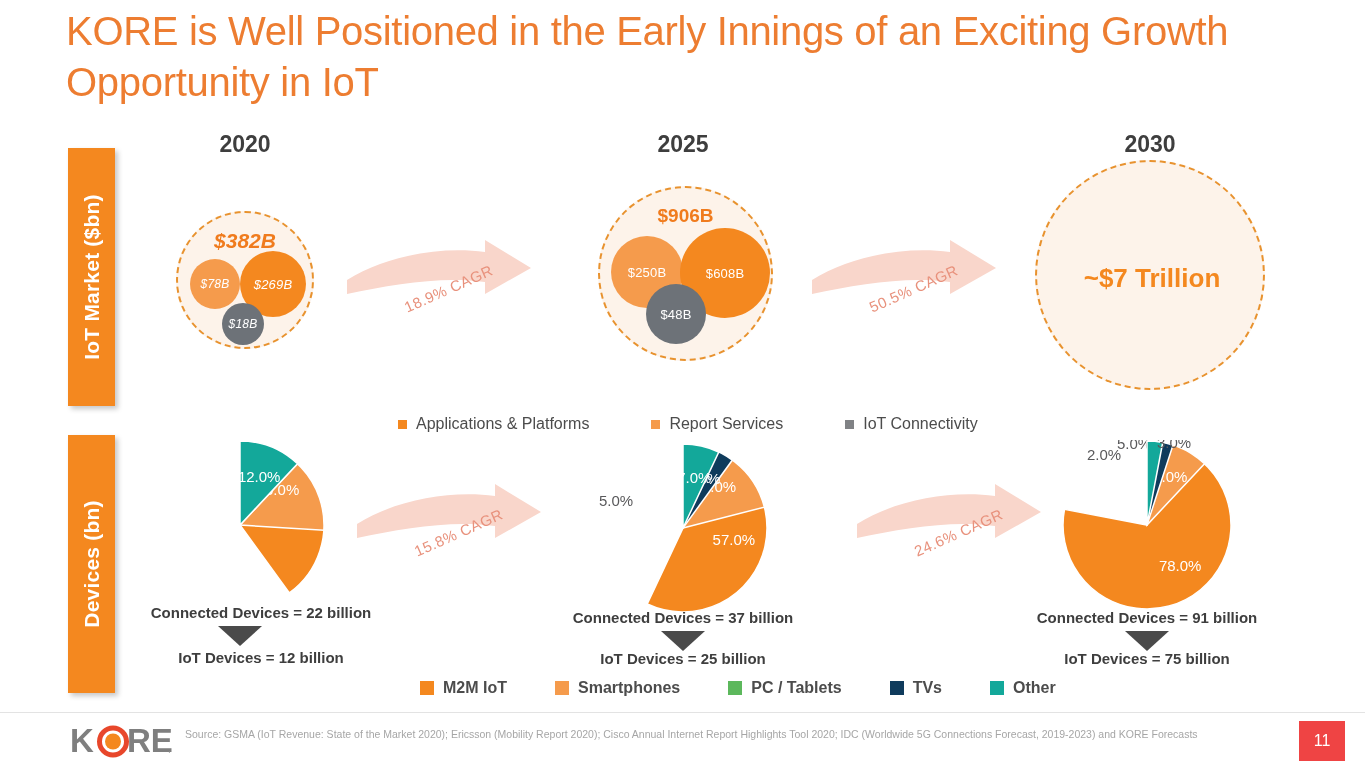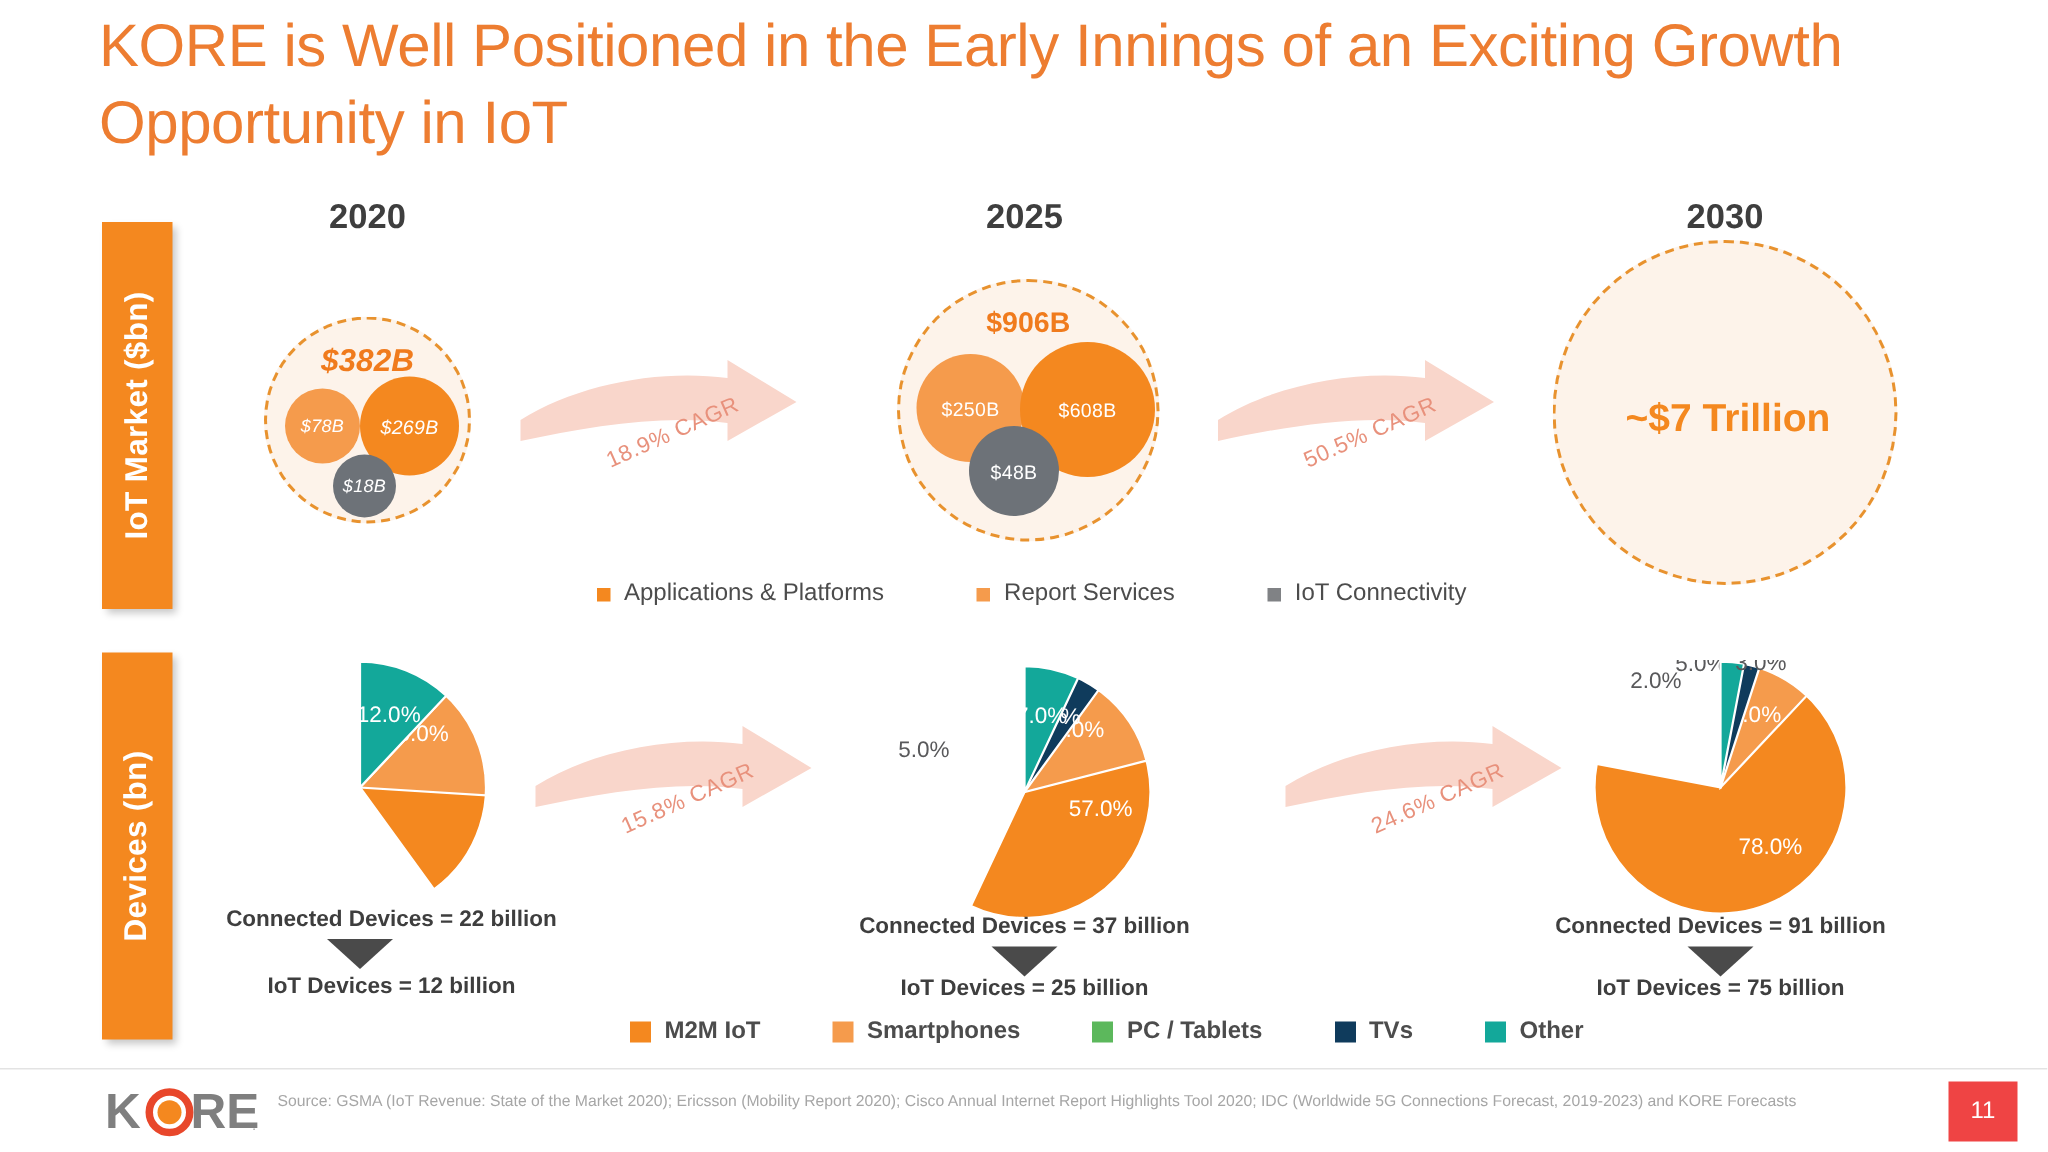--- a/index.html
+++ b/index.html
@@ -110,21 +110,21 @@
   #cagr-d2 { left: 855px; top: 482px; }
   #cagr-d2 .cagr-label { left: 56px; top: 42px; transform: rotate(-24deg); }
 
   
   .legend { position: absolute; display: flex; align-items: center; }
   .legend-item { display: flex; align-items: center; }
   .legend-swatch { display: inline-block; }
   .legend-text { color: #4C4C4C; }
 
   #legend-market { left: 398px; top: 387px; }
-  #legend-market .legend-item { margin-right: 62px; }
+  #legend-market .legend-item { margin-right: 62px; margin-top: 28px; }
   #legend-market .legend-swatch { width: 9px; height: 9px; margin-right: 9px; }
   #legend-market .legend-text { font-size: 16px; }
 
   #legend-devices { left: 420px; top: 679px; font-weight: bold; }
   #legend-devices .legend-item { margin-right: 48px; }
   #legend-devices .legend-swatch { width: 14px; height: 14px; margin-right: 9px; }
   #legend-devices .legend-text { font-size: 16px; }
 
   
   .pie-wrap { position: absolute; }

